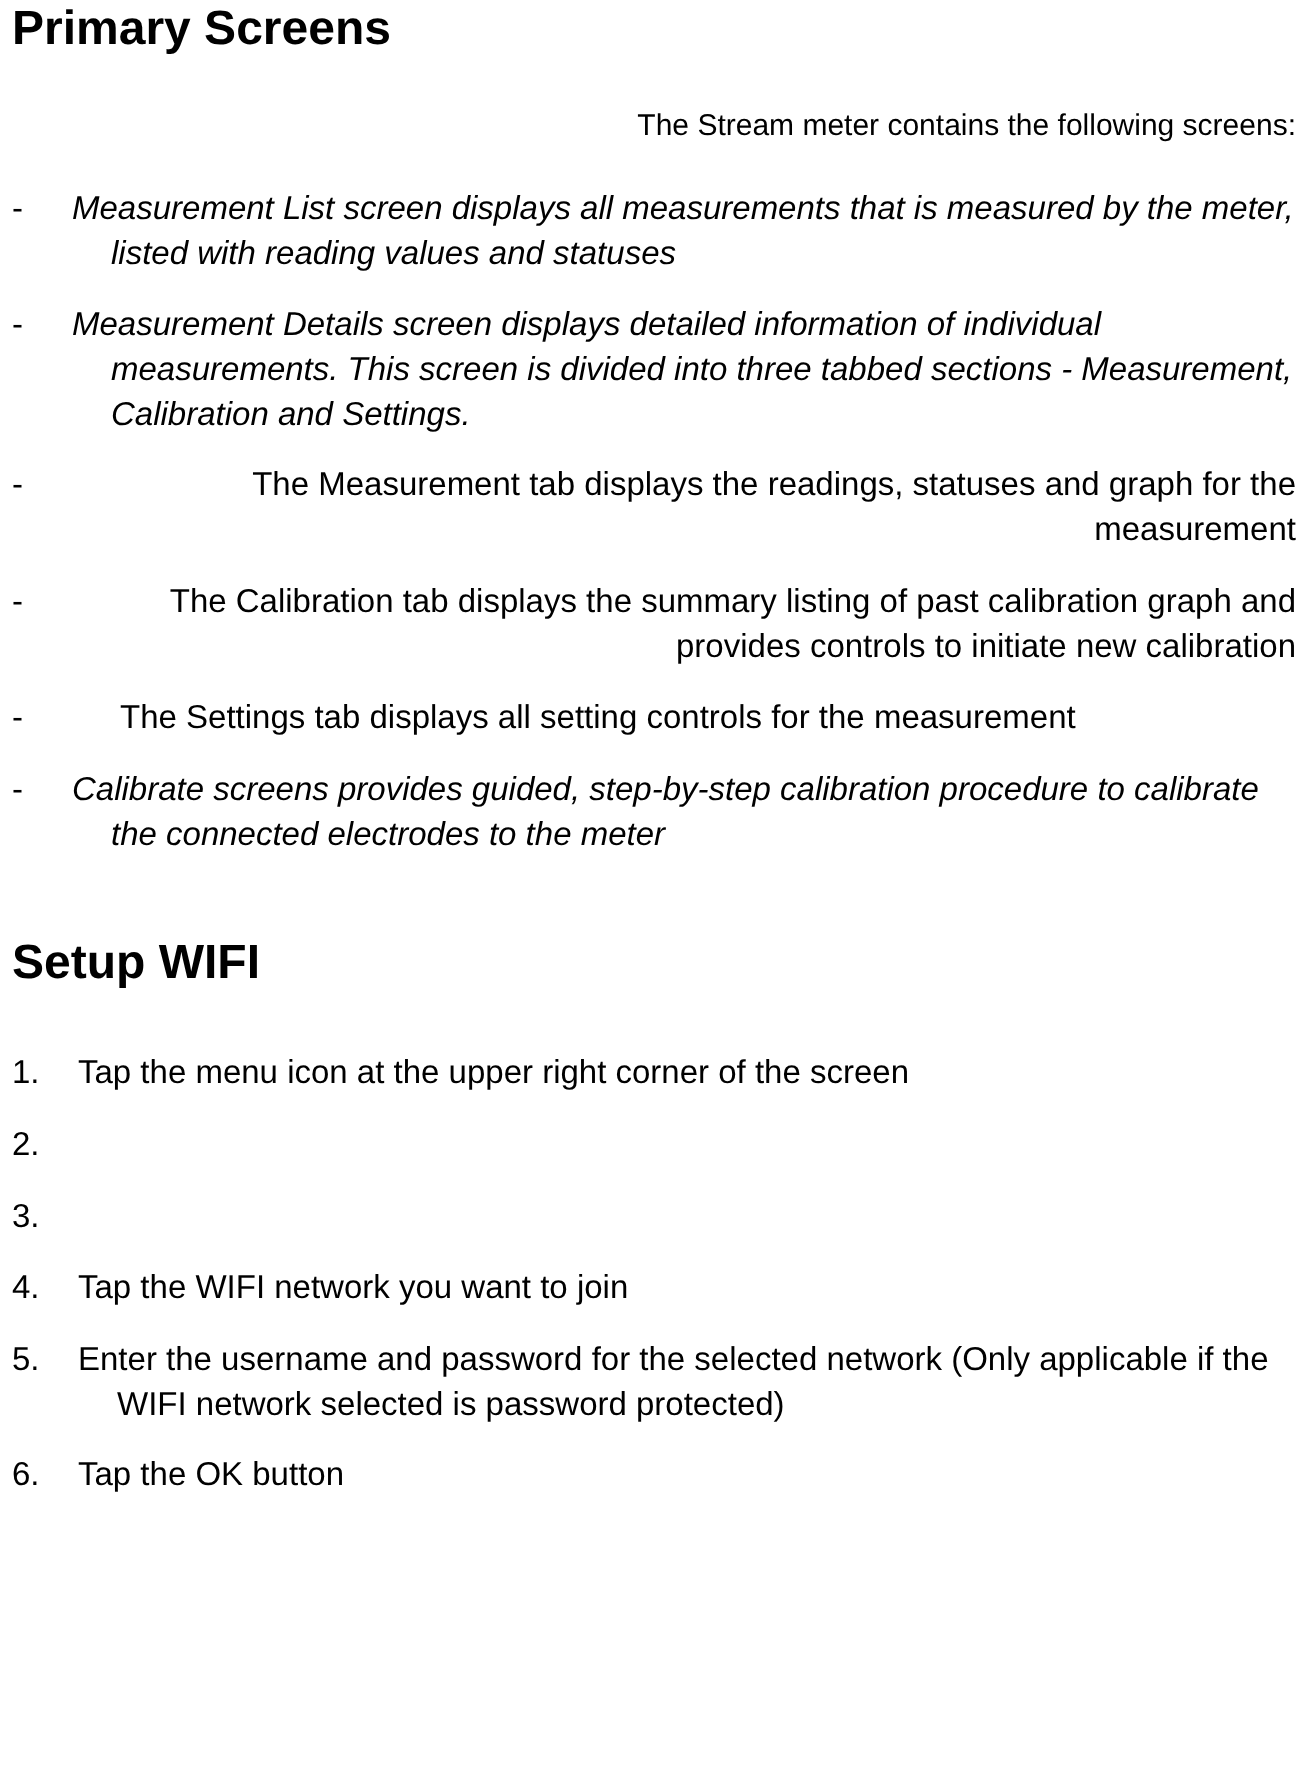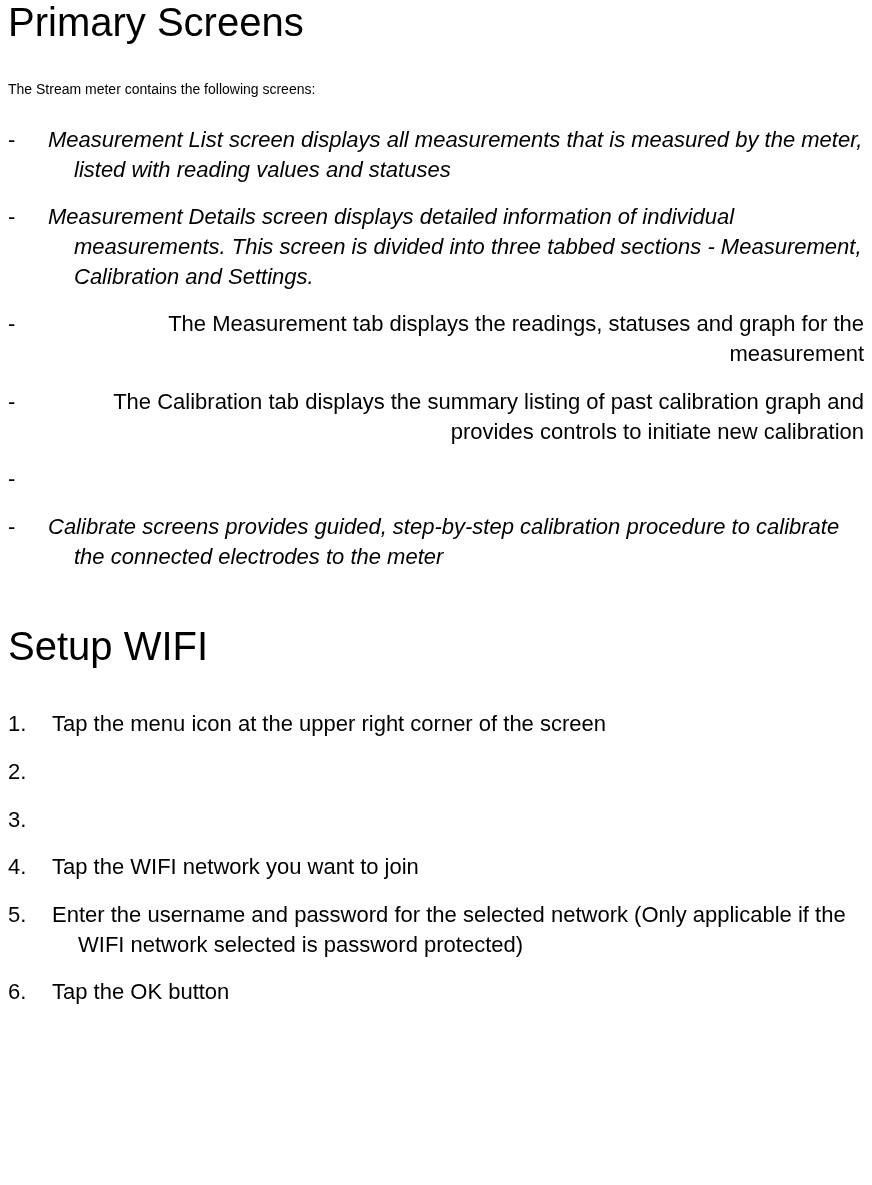--- a/index.html
+++ b/index.html
@@ -8,32 +8,33 @@
     box-sizing: border-box;
   }
   body {
     font-family: Arial, Helvetica, sans-serif;
     background: #ffffff;
     color: #000000;
     width: 872px;
     padding: 0 8px 40px 8px;
   }
   h1 {
-    font-size: 40px;
-    font-weight: normal;
+    font-size: 32px;
+    font-weight: bold;
     margin-bottom: 36px;
     margin-top: 0;
   }
   h1.second {
     margin-top: 53px;
     margin-bottom: 40px;
   }
   .intro {
-    font-size: 14px;
+    font-size: 20px;
     margin-bottom: 28px;
+    text-align: right;
   }
   .dash-list {
     list-style: none;
   }
   .dash-item {
     display: flex;
     font-size: 22px;
     line-height: 1.35;
     margin-bottom: 18px;
   }
@@ -92,20 +93,21 @@
   <li class="dash-item level2">
     <span class="bullet">-</span>
     <span class="text">The Measurement tab displays the readings, statuses and graph for the measurement</span>
   </li>
   <li class="dash-item level2">
     <span class="bullet">-</span>
     <span class="text">The Calibration tab displays the summary listing of past calibration graph and provides controls to initiate new calibration</span>
   </li>
   <li class="dash-item level2">
     <span class="bullet">-</span>
+    <span class="text">The Settings tab displays all setting controls for the measurement</span>
   </li>
   <li class="dash-item level1">
     <span class="bullet">-</span>
     <span class="text">Calibrate screens provides guided, step-by-step calibration procedure to calibrate the connected electrodes to the meter</span>
   </li>
 </ul>
 
 <h1 class="second">Setup WIFI</h1>
 
 <ol class="num-list">

